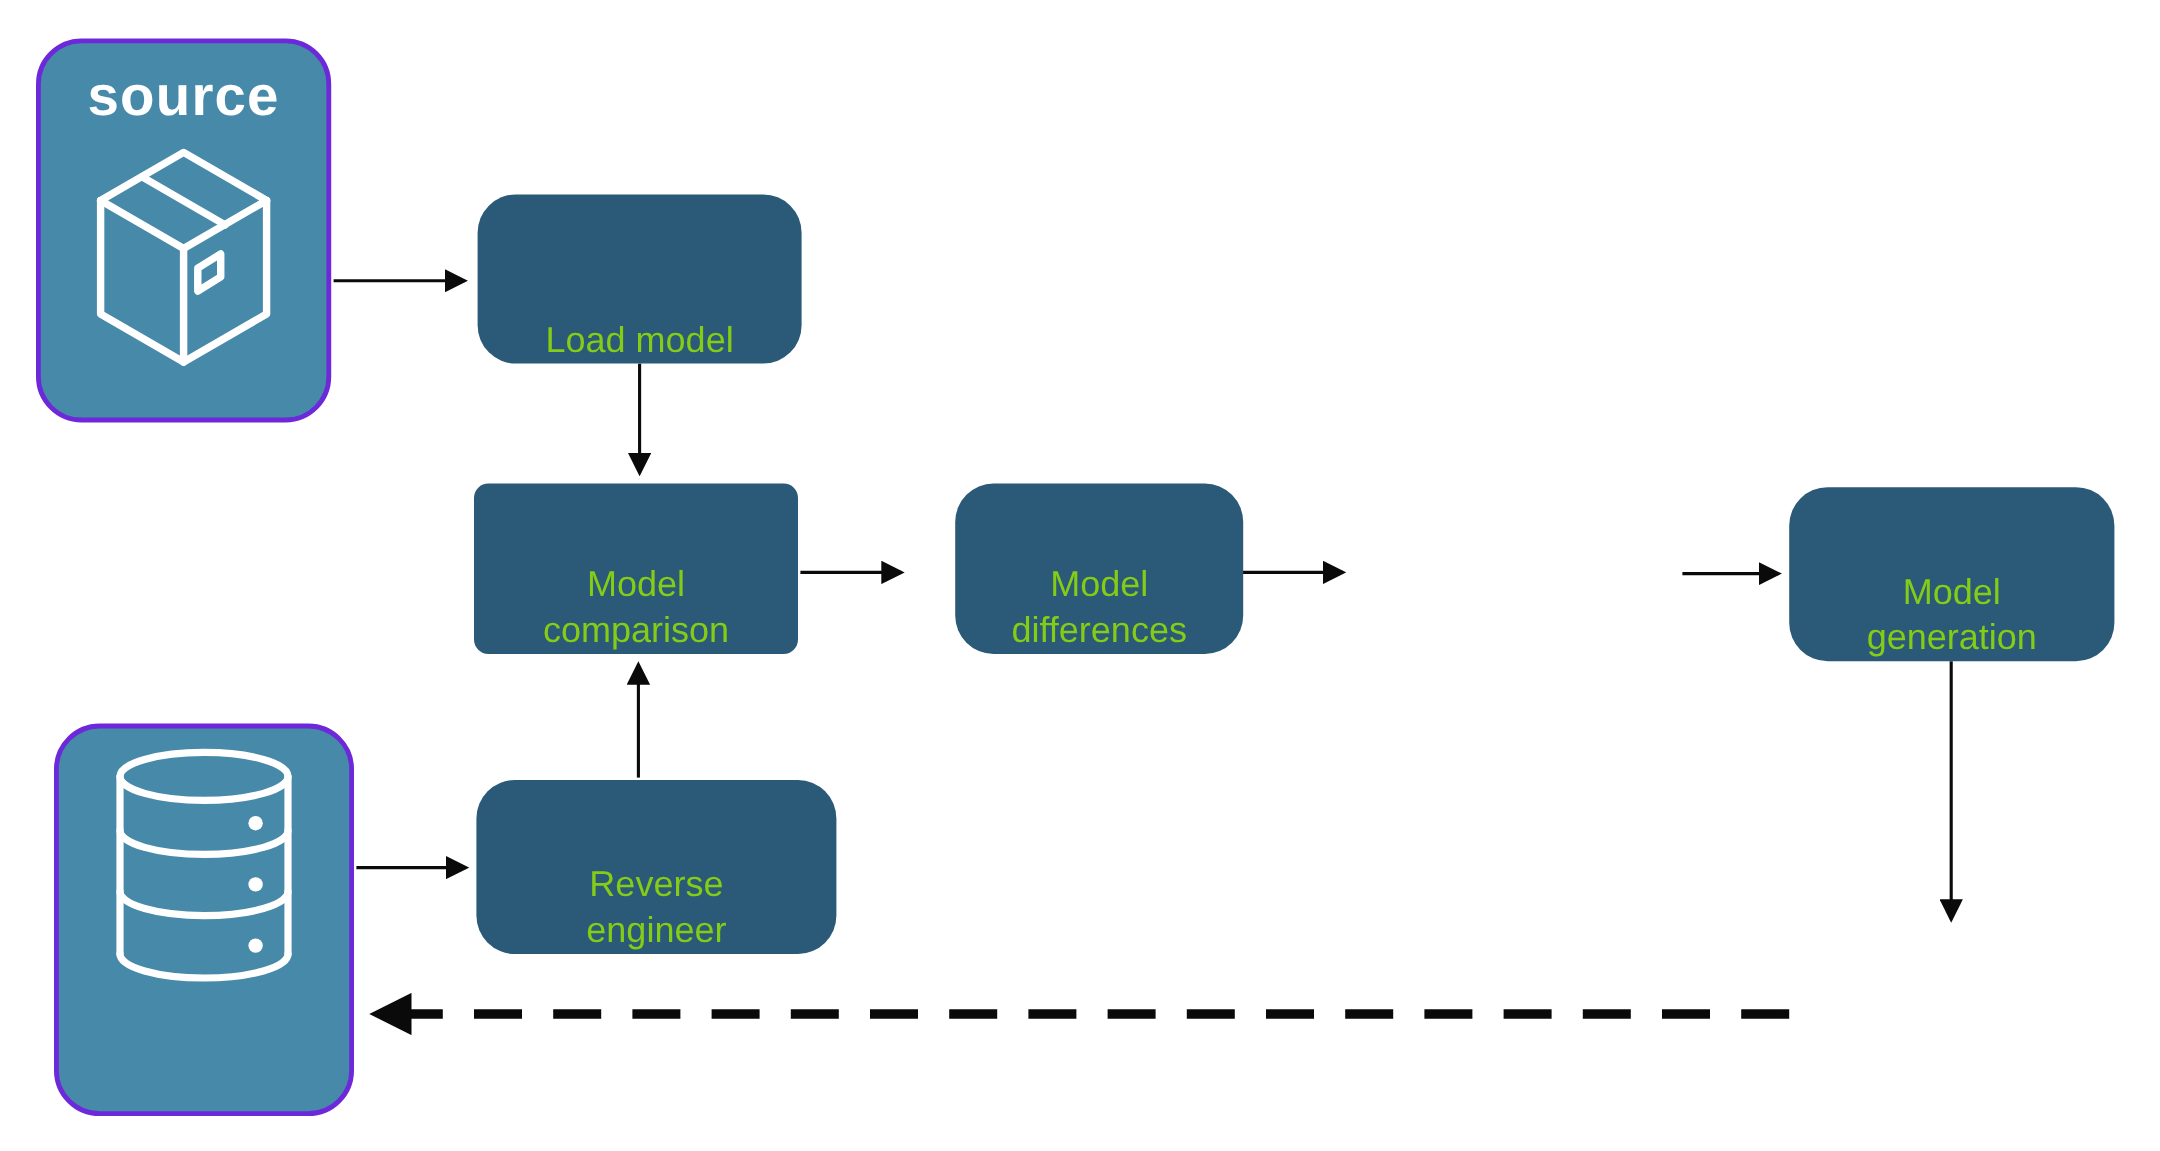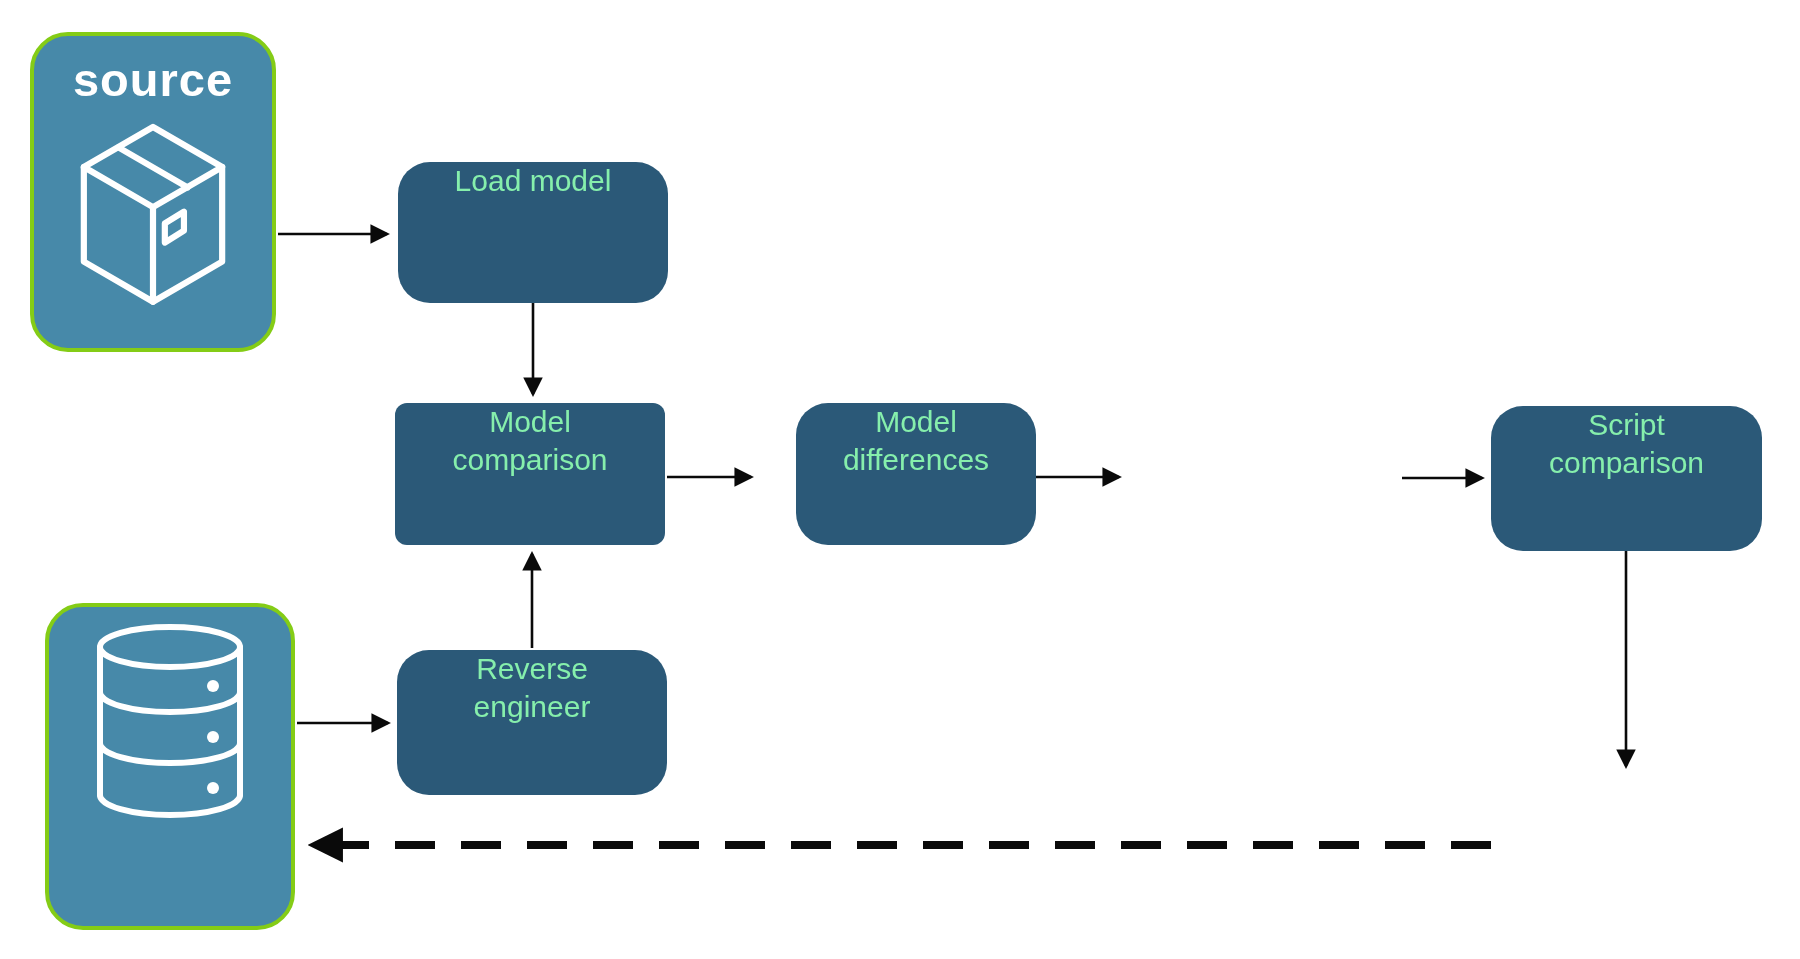--- a/index.html
+++ b/index.html
@@ -7,47 +7,47 @@
     position:relative;width:1800px;height:959px;background:#ffffff;
     font-family:"Liberation Sans", sans-serif;overflow:hidden;
   }
   .edges{position:absolute;left:0;top:0;width:1800px;height:959px;pointer-events:none;}
   .edge{stroke:#0a0a0a;fill:none;}
   .edge.thin{stroke-width:2.6;}
   .edge.dashed{stroke-width:8;stroke-dasharray:40 26;}
 
   .container-box{
     position:absolute;border-radius:38px;
-    background:#4789a9;border:4px solid #84cc16;
+    background:#4789a9;border:4px solid #6d28d9;
     box-sizing:border-box;display:flex;flex-direction:column;align-items:center;
   }
   .container-box .container-label{
     color:#ffffff;font-weight:800;font-size:47px;letter-spacing:1px;
     margin-top:18px;line-height:1.1;
   }
   .container-box svg{display:block;}
   .src-icon{margin-top:6px;}
   .db-icon{margin-top:16px;}
 
   .node{
     position:absolute;background:#2b5978;border-radius:32px;
-    display:flex;align-items:flex-start;justify-content:center;text-align:center;
-    color:#86efac;font-size:30px;line-height:1.27;
+    display:flex;align-items:flex-end;justify-content:center;text-align:center;
+    color:#84cc16;font-size:30px;line-height:1.27;
   }
   .node .node-label{display:inline-block;max-width:206px;}
 
   
   #box-source{left:30px;top:32px;width:246px;height:320px;}
   #box-target{left:45px;top:603px;width:250px;height:327px;}
   #node-load-model{left:398px;top:162px;width:270px;height:141px;}
   #node-model-comparison{left:395px;top:403px;width:270px;height:142px;border-radius:12px;}
   #node-model-differences{left:760px;top:403px;width:240px;height:142px;margin-left:36px;}
   #node-deployment-plan{left:1128px;top:403px;width:272px;height:142px;}
   #node-script-generation{left:1491px;top:406px;width:271px;height:145px;}
-  #node-reverse-engineer{left:397px;top:650px;width:270px;height:145px;}
+  #node-reverse-engineer{left:397px;top:650px;width:300px;height:145px;}
   #node-script-execution{left:1491px;top:775px;width:271px;height:142px;}
 </style>
 </head>
 <body>
 
 <div class="canvas">
 
   <svg class="edges" viewBox="0 0 1800 959">
     <defs>
       <marker id="ah" viewBox="0 0 10 10" refX="8.5" refY="5" markerWidth="7.5" markerHeight="7.5" orient="auto-start-reverse">
@@ -96,19 +96,19 @@
   <div class="node" id="node-load-model">
     <span class="node-label">Load model</span>
   </div>
   <div class="node" id="node-model-comparison">
     <span class="node-label">Model comparison</span>
   </div>
   <div class="node" id="node-model-differences">
     <span class="node-label">Model differences</span>
   </div>
   <div class="node" id="node-script-generation">
-    <span class="node-label">Script comparison</span>
+    <span class="node-label">Model generation</span>
   </div>
   <div class="node" id="node-reverse-engineer">
     <span class="node-label">Reverse engineer</span>
   </div>
 
 </div>
 
 </body></html>

